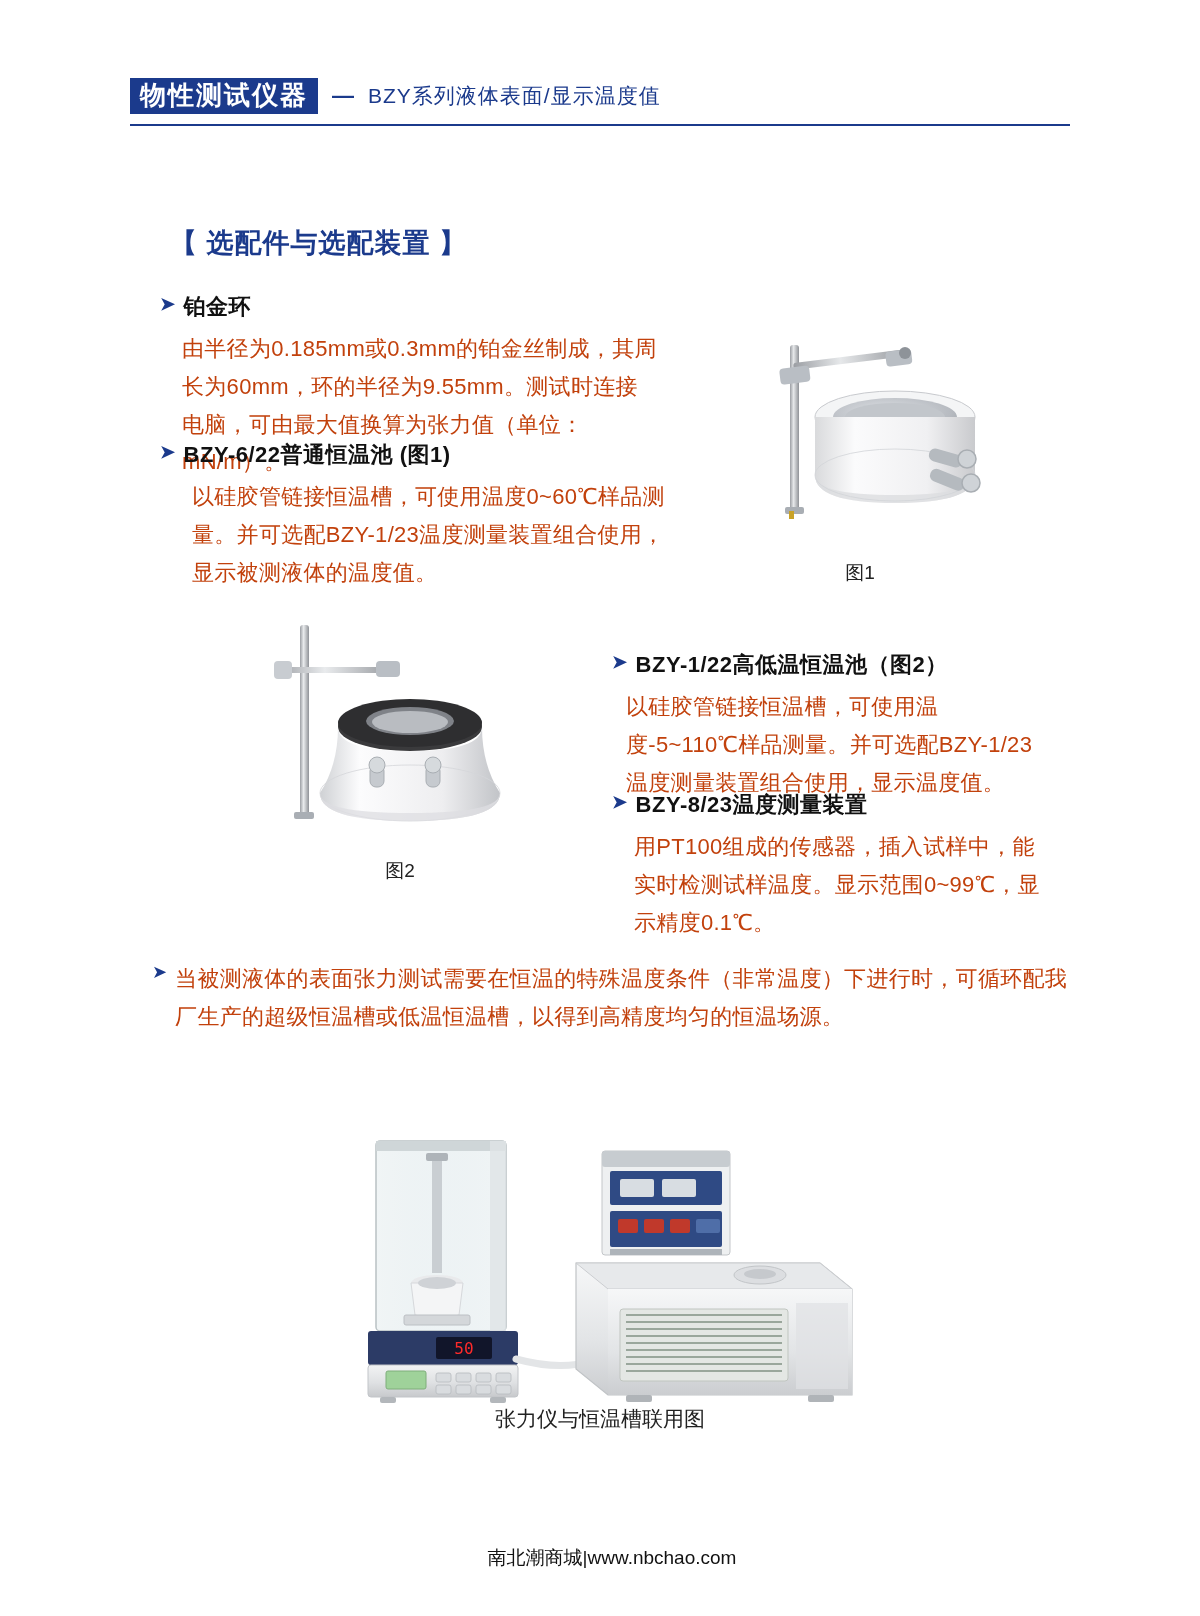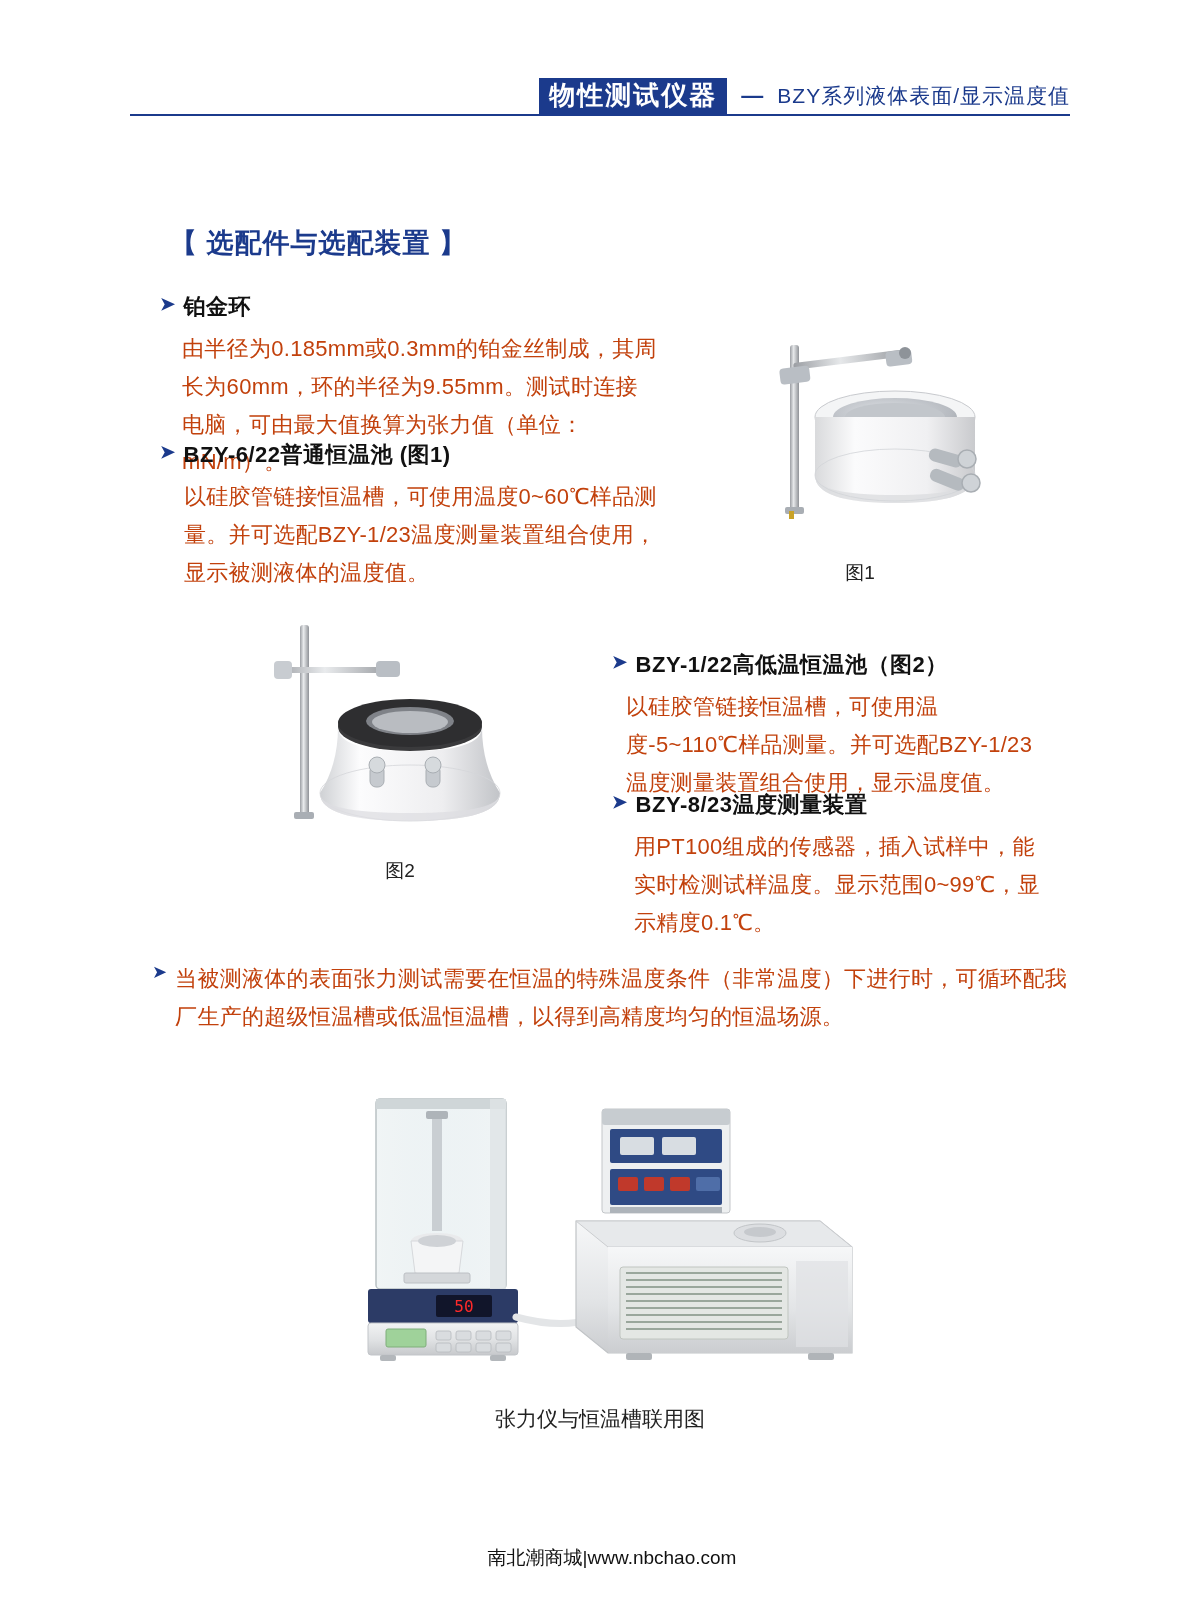--- a/index.html
+++ b/index.html
@@ -20,21 +20,21 @@
   .header {
     position: absolute;
     left: 130px;
     top: 78px;
     width: 940px;
   }
   .header-row {
     display: flex;
     align-items: center;
     gap: 12px;
-    justify-content: flex-end;
+    padding-bottom: 10px;
   }
   .header-tag {
     background: #1b3a8c;
     color: #ffffff;
     font-size: 26px;
     font-weight: bold;
     letter-spacing: 2px;
     padding: 4px 10px 6px 10px;
     line-height: 1;
   }
@@ -94,21 +94,21 @@
     width: 500px;
   }
   #block-ring .body-text { margin-left: 22px; margin-top: 8px; width: 478px; }
 
   #block-pool1 {
     position: absolute;
     left: 160px;
     top: 440px;
     width: 510px;
   }
-  #block-pool1 .body-text { margin-left: 24px; margin-top: 8px; width: 490px; }
+  #block-pool1 .body-text { margin-left: 32px; margin-top: 8px; width: 490px; }
 
   #block-pool2 {
     position: absolute;
     left: 612px;
     top: 650px;
     width: 430px;
   }
   #block-pool2 .body-text { margin-left: 14px; margin-top: 8px; width: 412px; }
 
   #block-temp {
@@ -138,21 +138,21 @@
     text-align: center;
   }
   #caption-fig1 { left: 800px; top: 560px; width: 120px; }
   #caption-fig2 { left: 340px; top: 858px; width: 120px; }
   #caption-combo { left: 420px; top: 1405px; width: 360px; font-size: 21px; }
 
   
   .figure { position: absolute; }
   #fig1 { left: 735px; top: 325px; width: 250px; height: 225px; }
   #fig2 { left: 258px; top: 615px; width: 260px; height: 235px; }
-  #fig3 { left: 340px; top: 1081px; width: 520px; height: 320px; text-decoration: underline; }
+  #fig3 { left: 340px; top: 1123px; width: 520px; height: 320px; text-decoration: underline; }
 
   
   .footer {
     position: absolute;
     left: 12px;
     top: 1545px;
     width: 1200px;
     text-align: center;
     font-size: 19px;
     color: #111;

